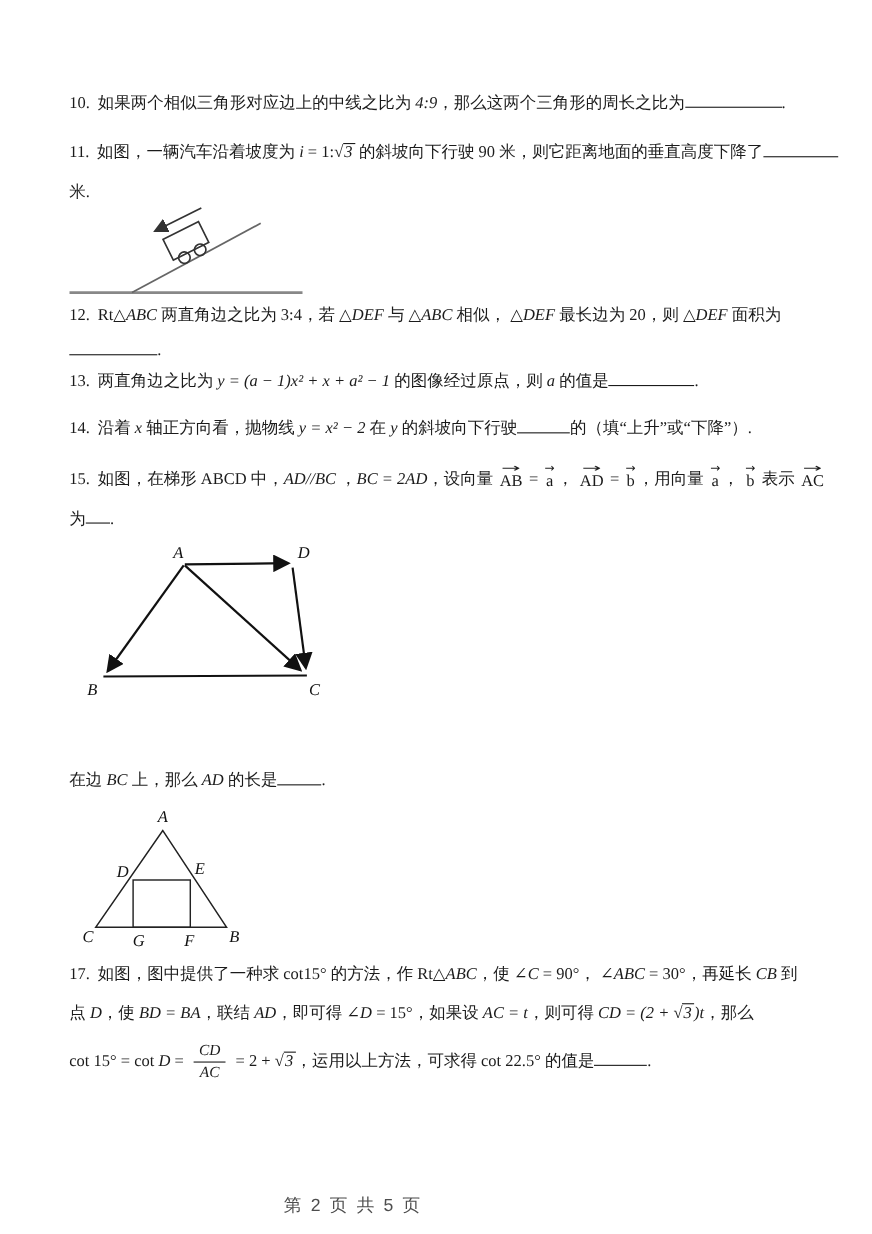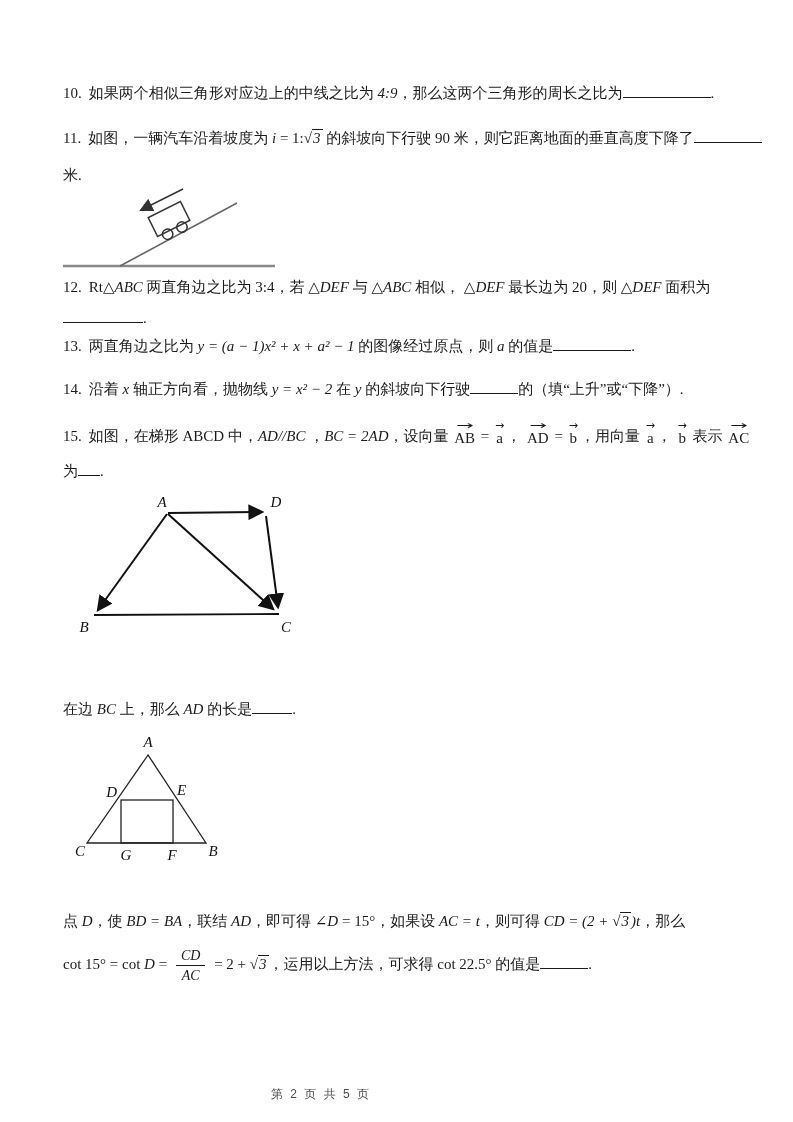--- a/index.html
+++ b/index.html
@@ -27,21 +27,21 @@
   
   .frac{display:inline-block;text-align:center;vertical-align:middle;margin:0 5px;}
   .fnum{display:block;font-style:italic;font-size:14px;line-height:17px;
         border-bottom:1.3px solid #1b1b1b;padding:0 5px 1px;}
   .fden{display:block;font-style:italic;font-size:14px;line-height:17px;padding-top:1px;}
   .fig{position:absolute;}
   .fig svg text{font-family:"Liberation Serif","DejaVu Serif",serif;
                 font-style:italic;font-size:15px;fill:#111;}
   .footer{position:absolute;left:0;top:1086px;width:642px;text-align:center;
           font-family:"Liberation Sans","DejaVu Sans",sans-serif;
-          font-size:12px;color:#4d4d4d;letter-spacing:2px;}
+          font-size:16px;color:#4d4d4d;letter-spacing:2px;}
 </style>
 </head>
 <body>
 
 <div class="page">
   <div class="content">
 
     <p class="qline" style="top:61px"><span class="qnum">10.</span><span><span class="t">如果两个相似三角形对应边上的中线之比为 </span><span class="m">4:9</span><span class="t">，那么这两个三角形的周长之比为</span><span class="blank" style="width: 88px;"></span><span class="t">.</span></span></p>
 
     <p class="qline" style="top:106px"><span class="qnum">11.</span><span><span class="t">如图，一辆汽车沿着坡度为 </span><span class="m">i</span><span class="t"> = 1:</span><span class="sqrt"><span class="sqrt-sign">√</span><span class="sqrt-body">3</span></span><span class="t"> 的斜坡向下行驶 90 米，则它距离地面的垂直高度下降了</span><span class="blank" style="width: 68px;"></span></span></p>
@@ -103,19 +103,20 @@
         <text x="73" y="14" text-anchor="middle" font-size="14">A</text>
         <text x="42" y="64" text-anchor="end" font-size="14">D</text>
         <text x="102" y="62" text-anchor="start" font-size="14">E</text>
         <text x="5" y="123" text-anchor="middle" font-size="14">C</text>
         <text x="51" y="127" text-anchor="middle" font-size="14">G</text>
         <text x="97" y="127" text-anchor="middle" font-size="14">F</text>
         <text x="138" y="123" text-anchor="middle" font-size="14">B</text>
       </svg>
     </div>
 
+    <p class="qline" style="top:854px"><span class="qnum">17.</span><span><span class="t">如图，图中提供了一种求 cot15° 的方法，作 Rt△</span><span class="m">ABC</span><span class="t">，使 </span><span class="m">∠C</span><span class="t"> = 90°， </span><span class="m">∠ABC</span><span class="t"> = 30°，再延长 </span><span class="m">CB</span><span class="t"> 到</span></span></p>
     <p class="qline" style="top:889px"><span><span class="t">点 </span><span class="m">D</span><span class="t">，使 </span><span class="m">BD = BA</span><span class="t">，联结 </span><span class="m">AD</span><span class="t">，即可得 </span><span class="m">∠D</span><span class="t"> = 15°，如果设 </span><span class="m">AC = t</span><span class="t">，则可得 </span><span class="m">CD = (2 + </span><span class="sqrt"><span class="sqrt-sign">√</span><span class="sqrt-body">3</span></span><span class="m">)t</span><span class="t">，那么</span></span></p>
     <p class="qline" style="top:926px"><span><span class="t">cot 15° = cot </span><span class="m">D</span><span class="t"> = </span><span class="frac"><span class="fnum">CD</span><span class="fden">AC</span></span><span class="t"> = 2 + </span><span class="sqrt"><span class="sqrt-sign">√</span><span class="sqrt-body">3</span></span><span class="t">，运用以上方法，可求得 cot 22.5° 的值是</span><span class="blank" style="width: 48px;"></span><span class="t">.</span></span></p>
 
   </div>
 
   <div class="footer">第 2 页 共 5 页</div>
 </div>
 
 </body></html>

